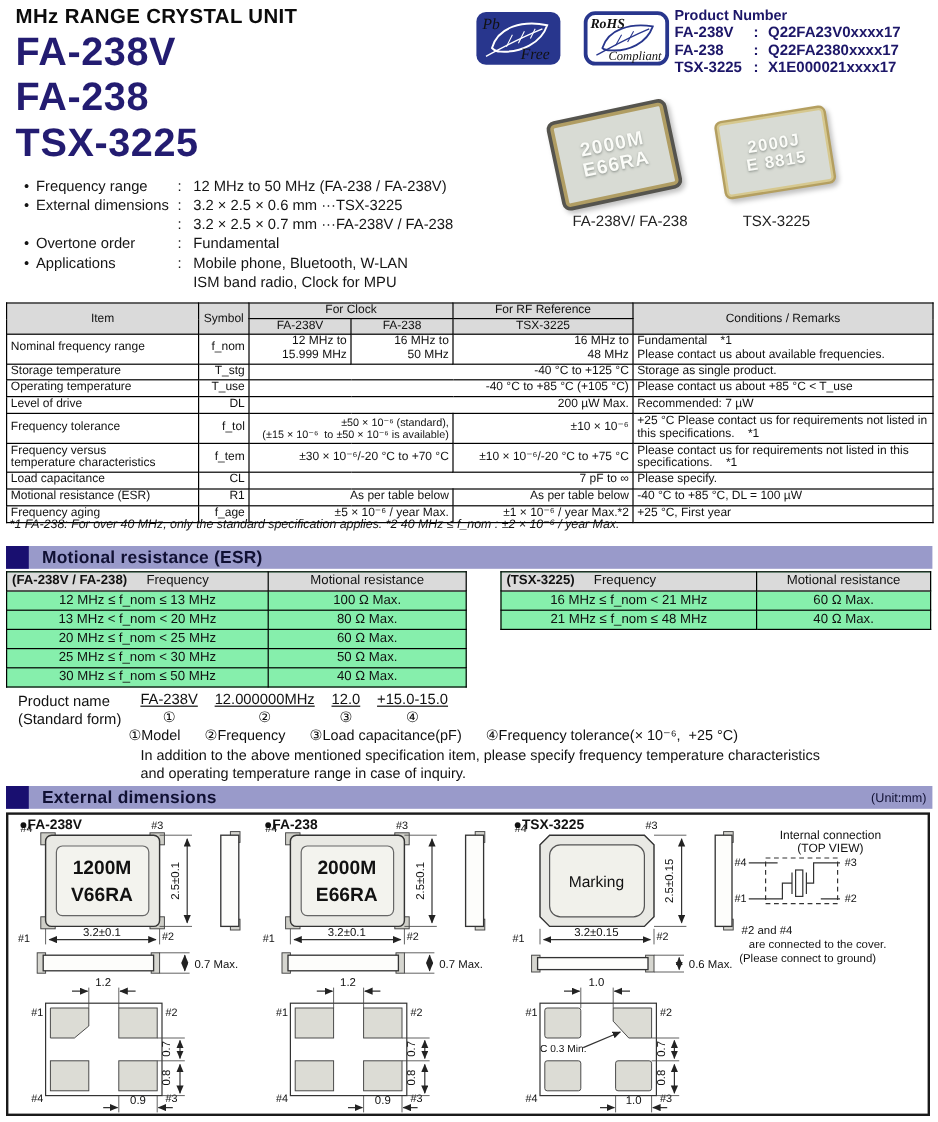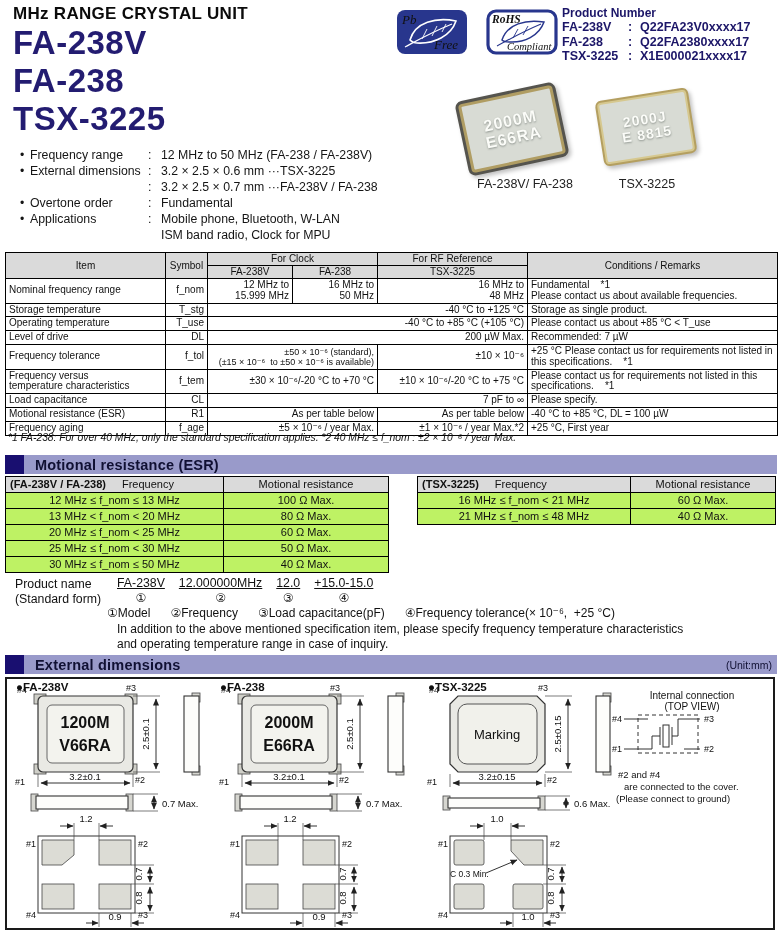--- a/index.html
+++ b/index.html
@@ -45,21 +45,21 @@
 
   
   .spec{border-collapse:collapse;table-layout:fixed;width:772px;font-size:10px;background:#fff;}
   .spec th{background:#dadada;font-weight:normal;border:1px solid #000;text-align:center;padding:0 2px;line-height:12px;}
   .spec td{border:1px solid #000;padding:1px 3px;line-height:10.8px;white-space:pre-wrap;vertical-align:middle;}
   .spec .c{text-align:right;}
   .spec .sm{font-size:9px;line-height:10px;}
   .fnote{left:8px;top:431px;font-size:10.3px;font-style:italic;}
 
   
-  .esrt{border-collapse:collapse;table-layout:fixed;font-size:11px;background:#bef264;}
+  .esrt{border-collapse:collapse;table-layout:fixed;font-size:11px;background:#86efac;}
   .esrt th{background:#dadada;border:1px solid #000;font-weight:normal;height:15px;padding:0 4px;line-height:13px;}
   .esrt td{border:1px solid #000;text-align:center;height:15px;padding:0 2px;line-height:13px;}
   .esrt th.fh{text-align:left;}
   .esrt th.fh b{font-weight:bold;}
   .esrt th.fh span{margin-left:16px;}
 
   
   .pflabel{left:15px;top:577px;font-size:12.3px;line-height:15px;}
   .parts{left:117px;top:576px;display:flex;gap:14px;}
   .part{text-align:center;}

